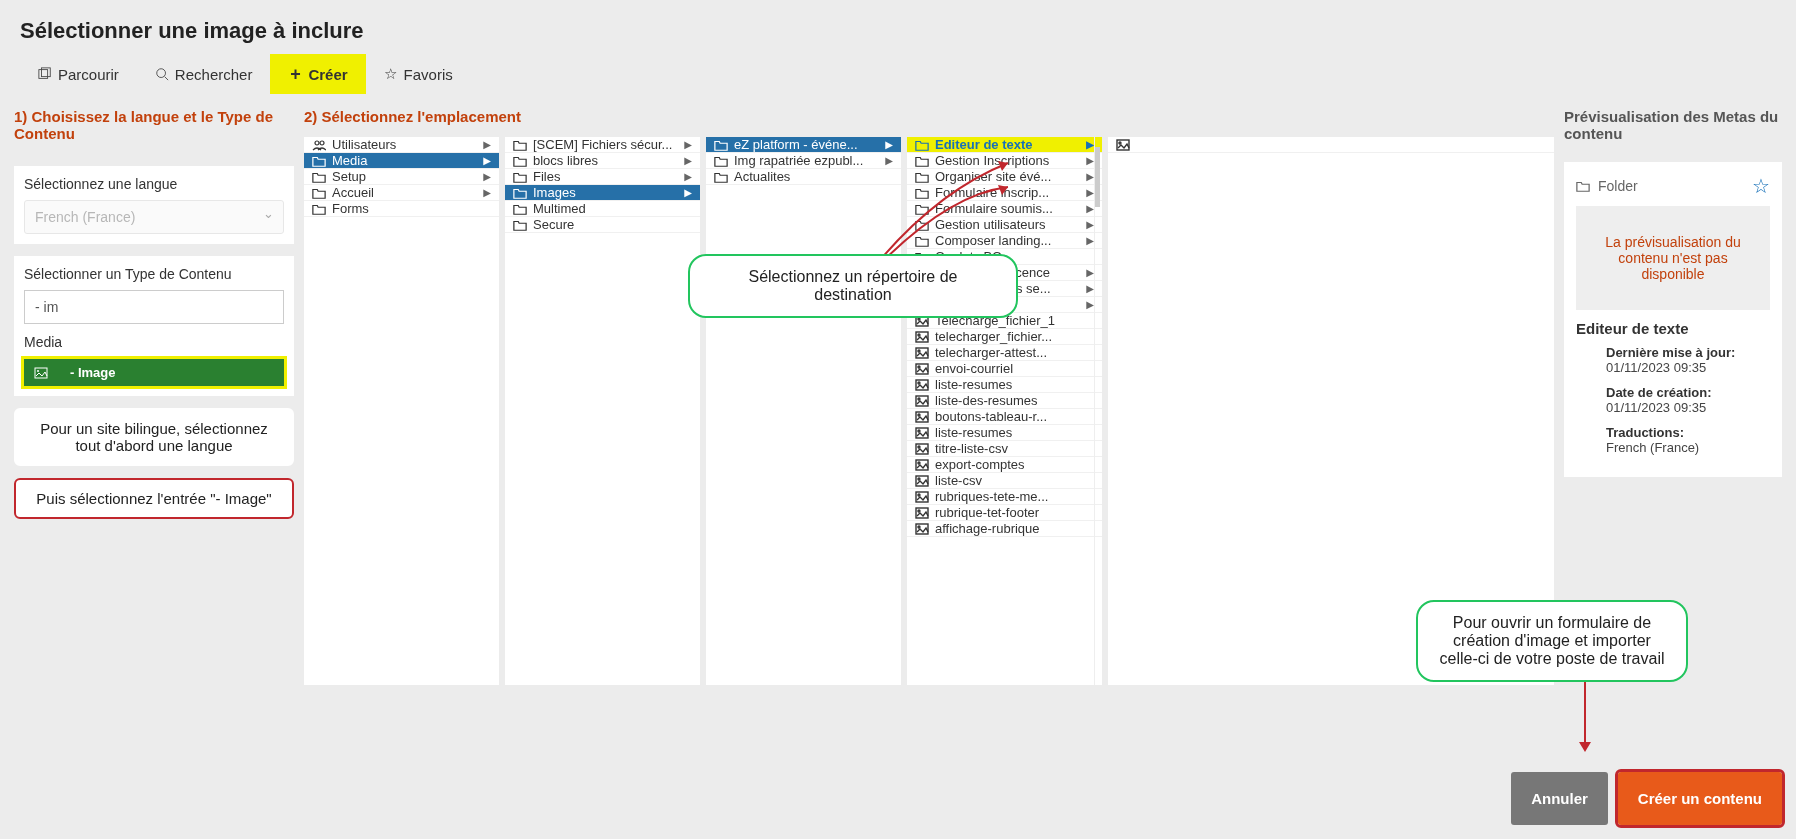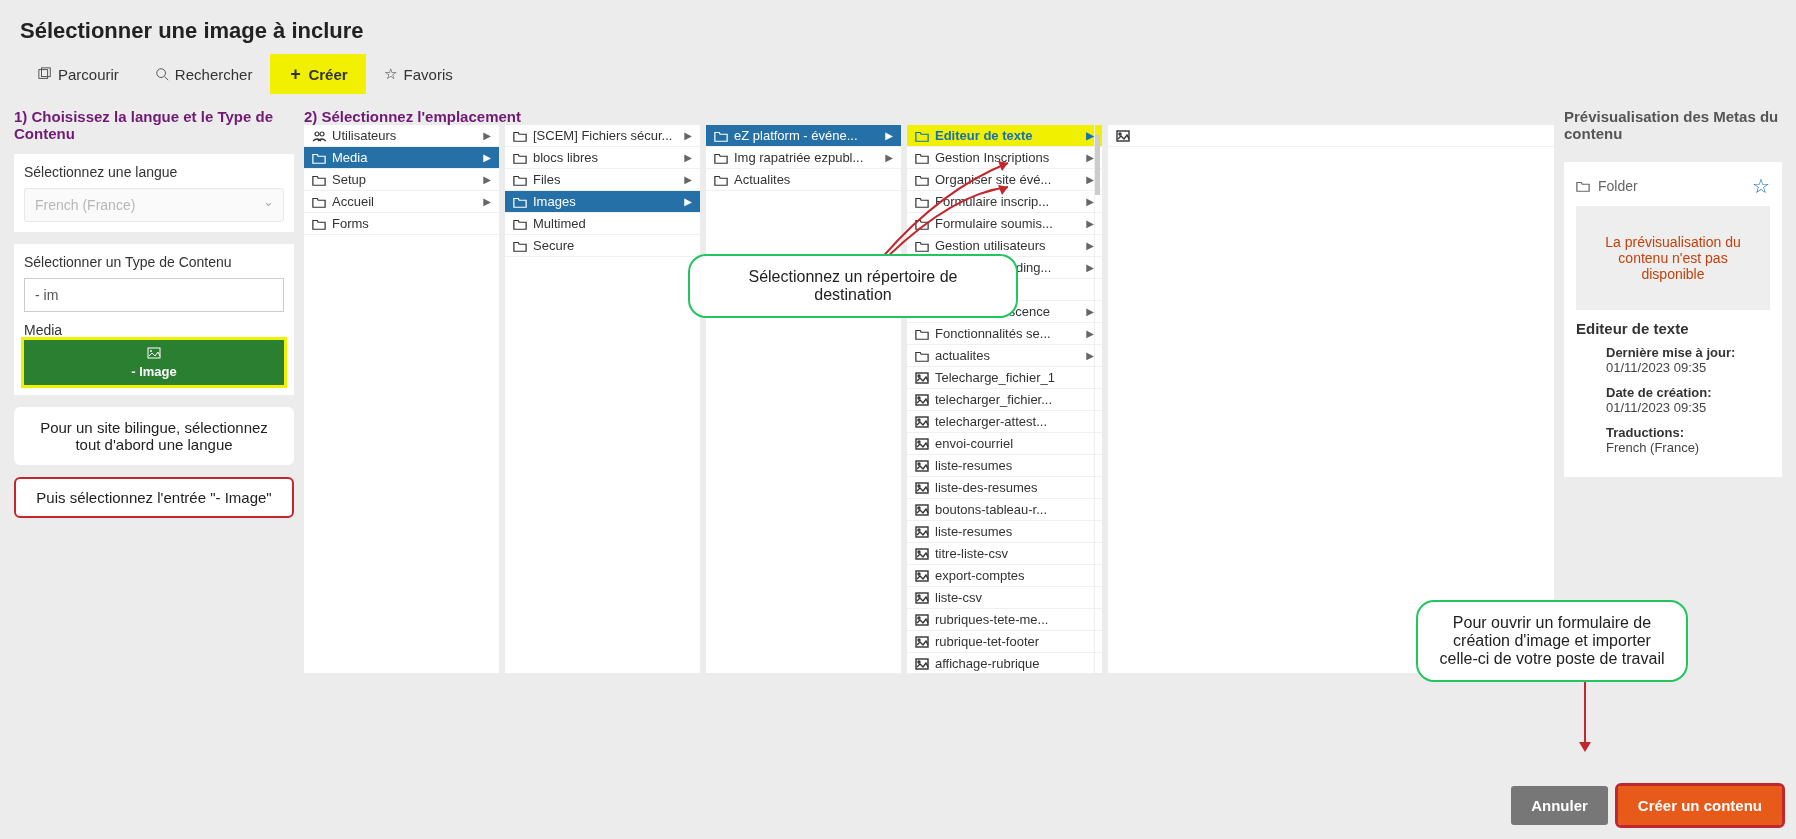--- a/index.html
+++ b/index.html
@@ -47,24 +47,24 @@
     height: 654px;
   }
   .left-col {
     width: 280px;
     display: flex;
     flex-direction: column;
     gap: 12px;
     position: relative;
   }
   .step-title {
-    color: #701a75;
+    color: #c2410c;
     font-weight: 700;
     font-size: 15px;
-    margin-bottom: 0;
+    margin-bottom: 12px;
   }
   .lang-block, .ctype-block {
     background: #fff;
     padding: 10px;
   }
   .lang-label, .ctype-label {
     font-weight: 400;
     font-size: 14px;
     margin-bottom: 8px;
   }
@@ -100,27 +100,26 @@
   }
   .ctype-group {
     margin-top: 10px;
     font-size: 14px;
     color: #333;
   }
   .ctype-entry {
     background: #2a8030;
     color: #fff;
     padding: 6px 10px;
-    margin-top: 2px;
+    margin-top: 9px;
     display: flex;
     align-items: center;
-    gap: 4px;
+    gap: 22px;
     outline: 3px solid #f0f000;
     font-weight: 600;
-    flex-direction: column;
   }
   .callout {
     background: #fff;
     border: 2px solid #c1272d;
     border-radius: 6px;
     padding: 10px 14px;
     text-align: center;
     font-size: 15px;
     color: #222;
   }
@@ -150,21 +149,21 @@
   .pane-item {
     display: flex;
     align-items: center;
     gap: 6px;
     padding: 3px 8px;
     font-size: 13px;
     color: #333;
     cursor: pointer;
     position: relative;
     border-bottom: 1px solid #f0f0f0;
-    height: 22px;
+    height: 16px;
   }
   .pane-item .label {
     flex: 1;
     white-space: nowrap;
     overflow: hidden;
     text-overflow: ellipsis;
   }
   .pane-item .chev {
     color: #666;
     font-size: 10px;
@@ -242,21 +241,21 @@
   .meta-row .k { font-weight: 700; }
   .meta-row .v { color: #444; }
   .footer {
     position: absolute;
     bottom: 14px;
     right: 14px;
     display: flex;
     gap: 10px;
   }
   .btn {
-    height: 39px;
+    height: 53px;
     padding: 0 20px;
     border: none;
     border-radius: 3px;
     font-size: 15px;
     font-weight: 600;
     cursor: pointer;
     color: #fff;
   }
   .btn.cancel { background: #777; }
   .btn.create { background: #e85a1a; outline: 3px solid #c1272d; }

